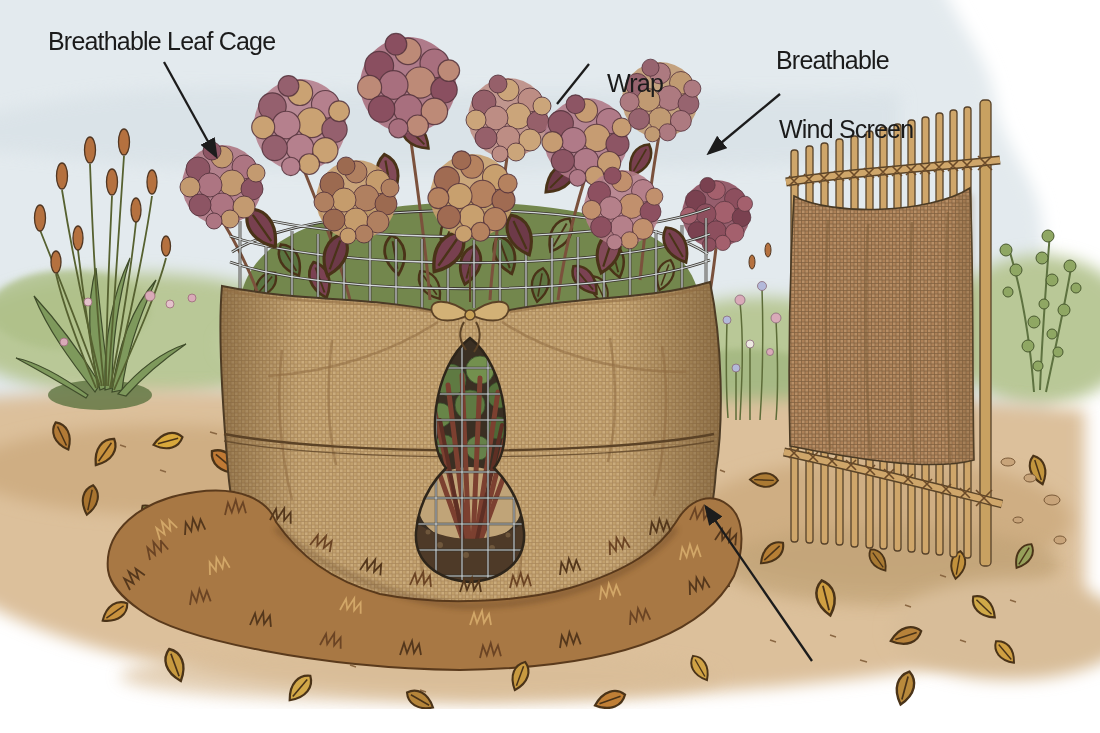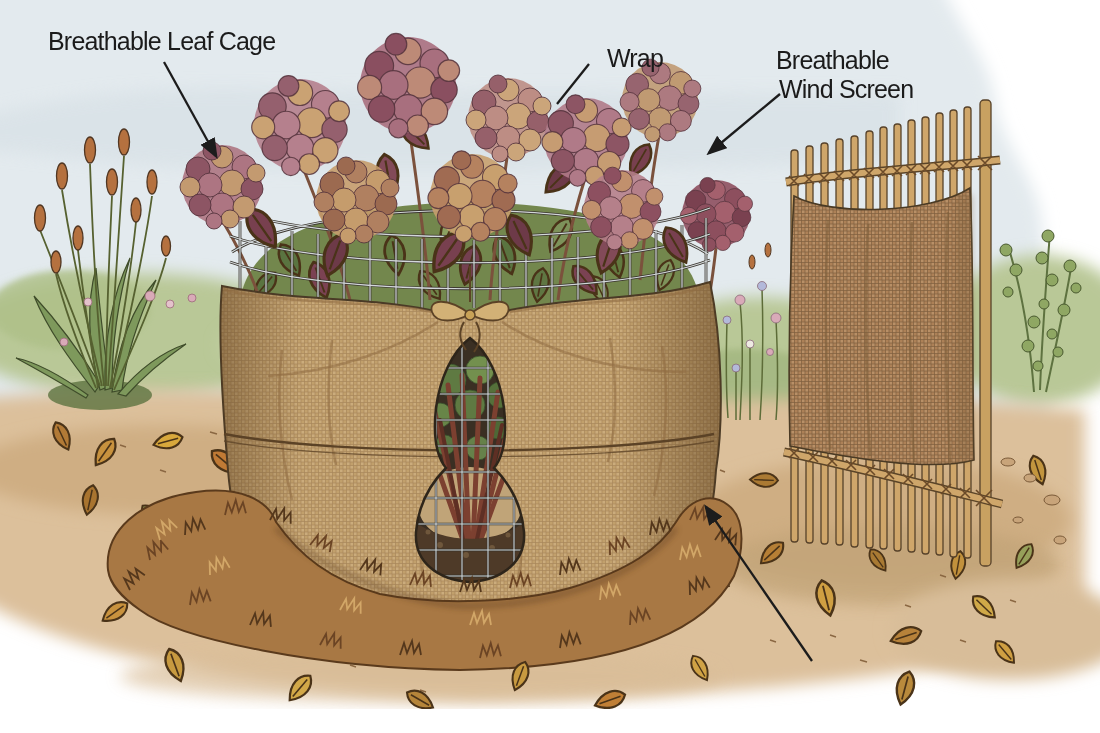--- a/index.html
+++ b/index.html
@@ -457,19 +457,19 @@
 <g stroke="#1c1c1c" stroke-width="2.3" fill="none">
   <path d="M164,62 L216,156" marker-end="url(#arrow)"></path>
   <path d="M589,64 L557,104"></path>
   <path d="M780,94 L709,153" marker-end="url(#arrow)"></path>
   <path d="M812,661 L706,507" marker-end="url(#arrow)"></path>
 </g>
 </svg>
 
 <div class="label" style="left:48px;top:27px;">Breathable Leaf Cage</div>
 <div class="label" style="left:592px;top:44px;">
-  <div style="margin-left:15px;">Wrap</div>
+  <div style="margin-left:15px;margin-top:25px;">Wrap</div>
 </div>
 <div class="label" style="left:776px;top:46px;">
   <div>Breathable</div>
-  <div style="margin-left:3px;">Wind Screen</div>
+  <div style="margin-left:3px;margin-top:40px;">Wind Screen</div>
 </div>
 </div>
 
 </body></html>

